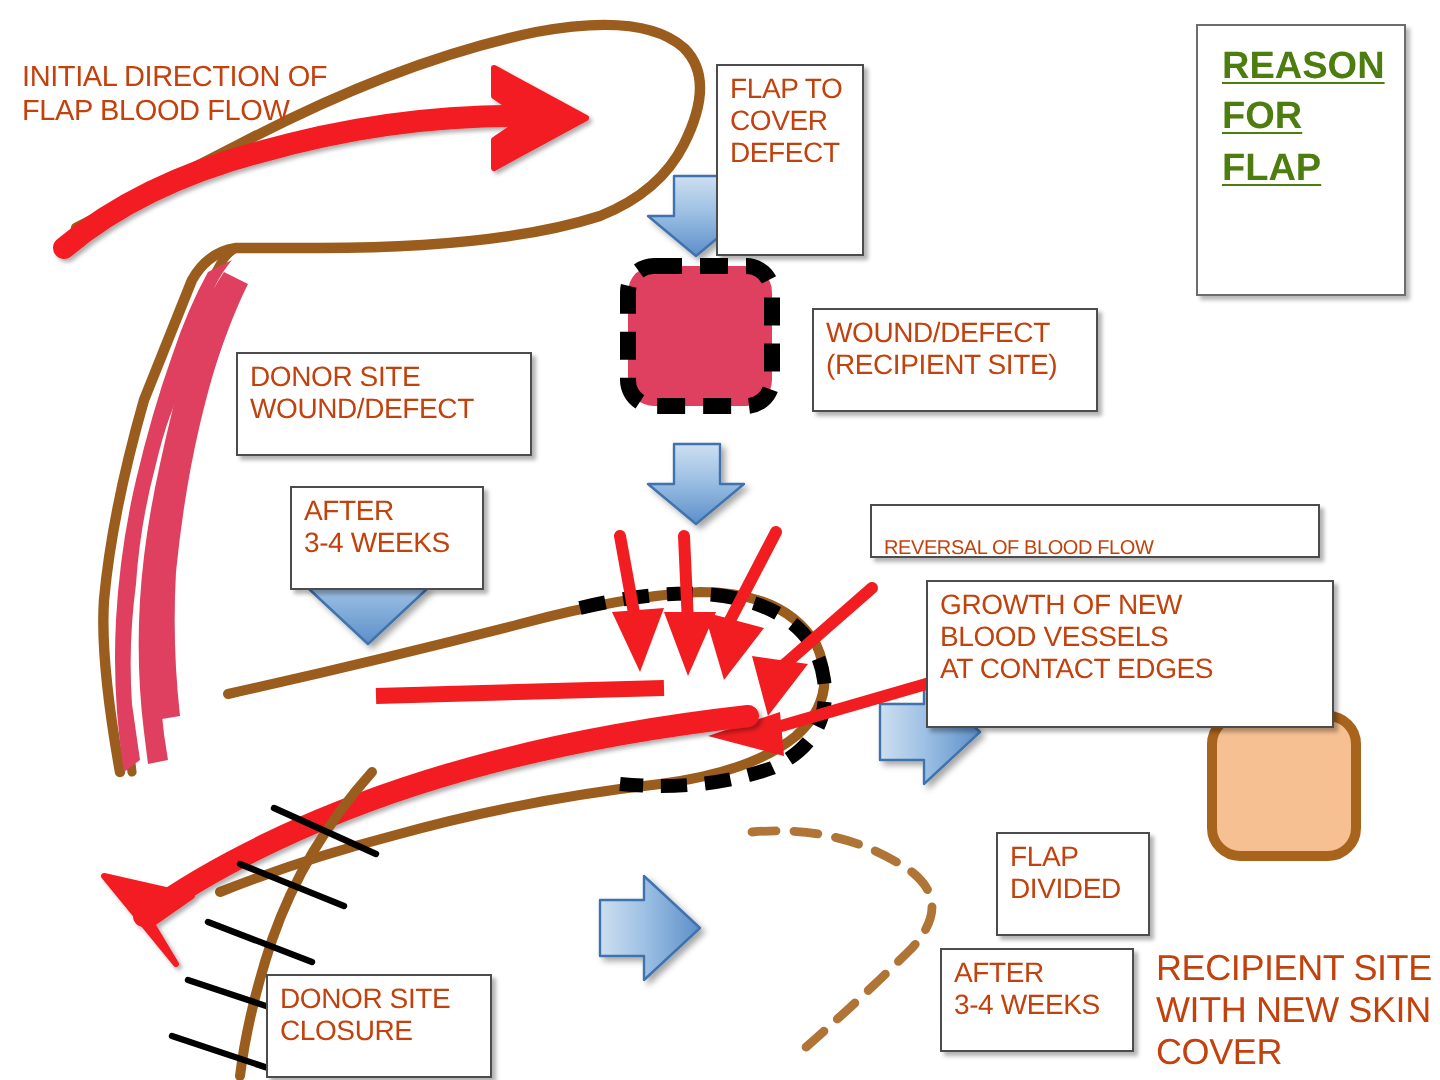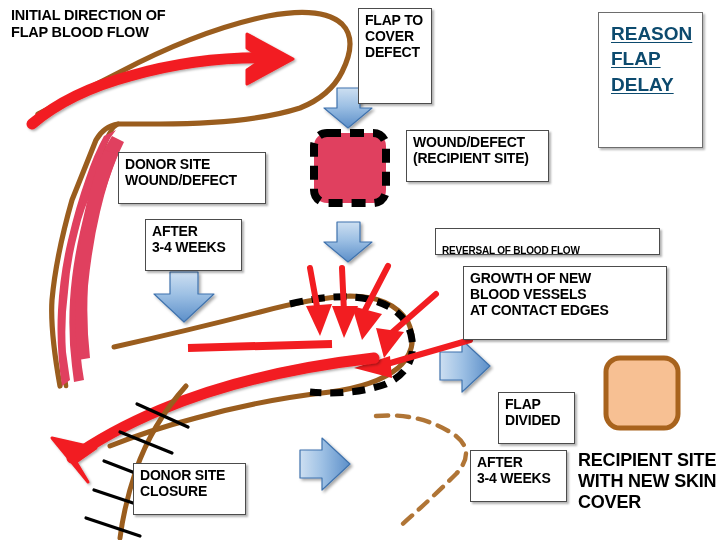--- a/index.html
+++ b/index.html
@@ -17,25 +17,26 @@
   }
   #art {
     position: absolute;
     left: 0; top: 0;
     width: 720px;
     height: 540px;
   }
   .lbl {
     position: absolute;
     font-family: "Liberation Sans", sans-serif;
-    font-weight: bold;
-    color: #000000;
+    font-weight: normal;
+    color: #c2410c;
     line-height: 1.16;
     white-space: pre-line;
     letter-spacing: -0.2px;
+    margin-top: 24px;
   }
   .boxed {
     background: #ffffff;
     border: 1px solid #4c4c4c;
     box-shadow: 2px 2px 2px rgba(0,0,0,0.30);
     padding: 3px 6px 4px 6px;
     box-sizing: border-box;
   }
   .plain {
     background: transparent;
@@ -43,21 +44,21 @@
   .title-box {
     position: absolute;
     background: #ffffff;
     border: 1px solid #6d6d6d;
     box-shadow: 2px 2px 2px rgba(0,0,0,0.28);
     box-sizing: border-box;
     padding: 8px 10px 8px 12px;
   }
   .title-box span {
     display: block;
-    color: #0c4a6e;
+    color: #4d7c0f;
     font-weight: bold;
     font-size: 19px;
     line-height: 1.33;
     text-decoration: underline;
     text-underline-offset: 2px;
   }
 </style>
 </head>
 <body>
 
@@ -186,22 +187,22 @@
       <path d="M 376 416 Q 422 412 456 436 Q 476 452 456 474 Q 430 500 398 528" fill="none" stroke="#b07536" stroke-width="4.4" stroke-dasharray="12 9" stroke-linecap="round"></path>
     </g>
 
     <g>
       <rect x="606" y="358" width="72" height="70" rx="14" ry="14" fill="#f7c093" stroke="#a8631d" stroke-width="5"></rect>
     </g>
   </svg>
 
   <div class="title-box" style="left:598px; top:12px; width:105px; height:136px;">
     <span>REASON</span>
+    <span>FOR</span>
     <span>FLAP</span>
-    <span>DELAY</span>
   </div>
 
   <div class="lbl plain" style="left:11px; top:7px; font-size:14.5px;">INITIAL DIRECTION OF
 FLAP BLOOD FLOW</div>
 
   <div class="lbl boxed" style="left:358px; top:8px; width:74px; height:96px; font-size:14px;">FLAP TO
 COVER
 DEFECT</div>
 
   <div class="lbl boxed" style="left:406px; top:130px; width:143px; height:52px; font-size:14px;">WOUND/DEFECT

